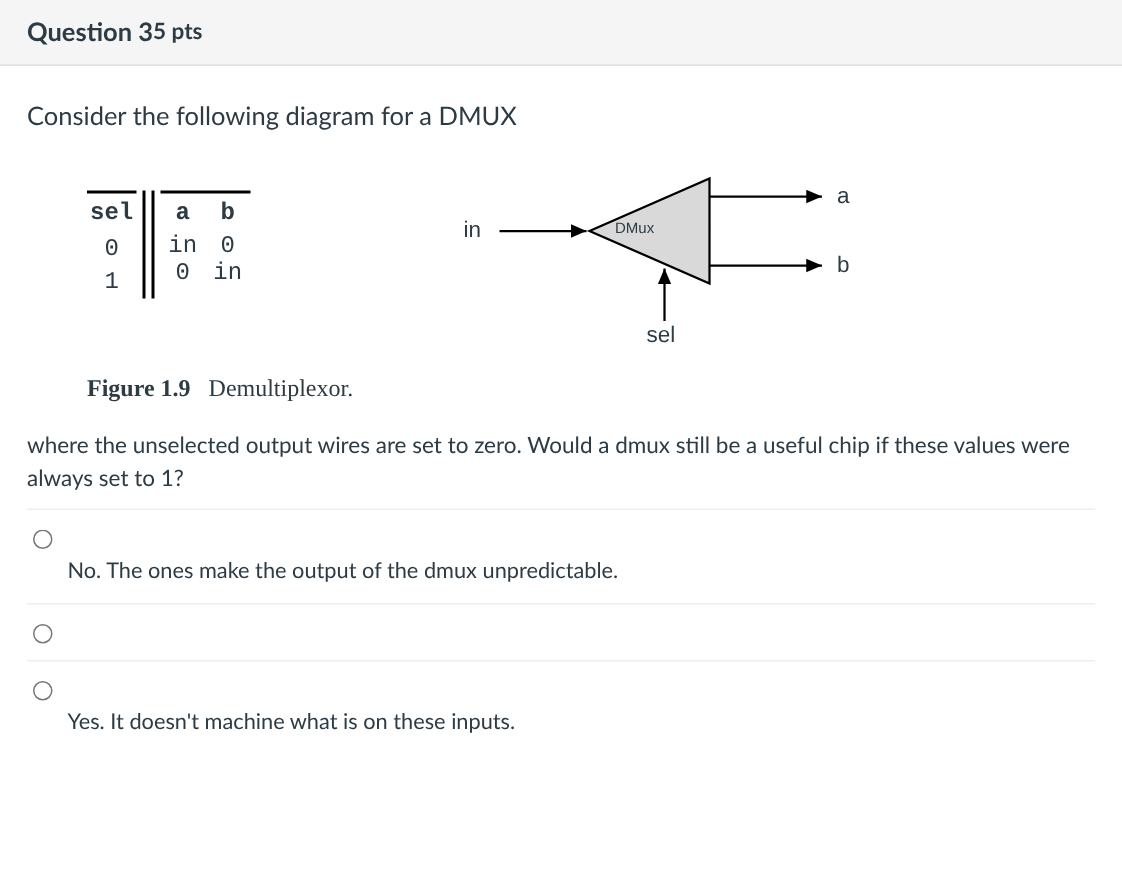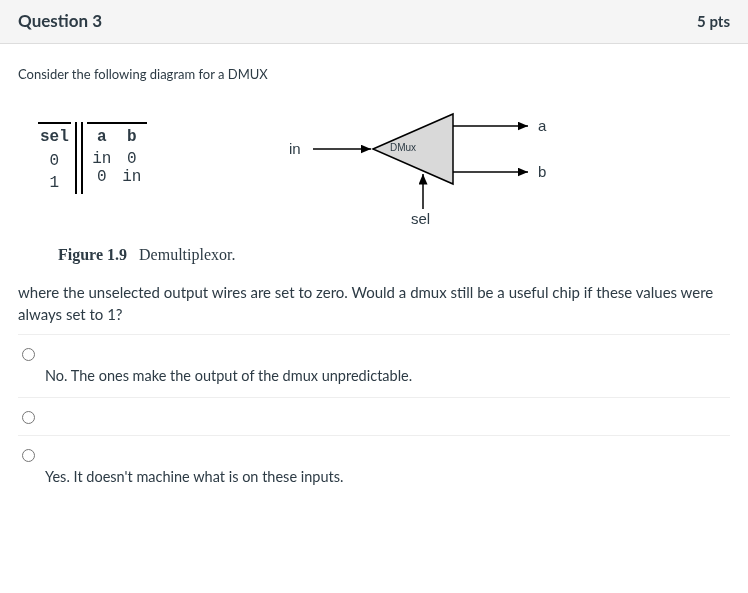--- a/index.html
+++ b/index.html
@@ -4,31 +4,30 @@
   <style>
     * { box-sizing: border-box; margin: 0; padding: 0; }
     body {
       font-family: "Lato", "Helvetica Neue", Arial, sans-serif;
       color: #2d3b45;
       background: #fff;
       width: 748px;
     }
     .q-header {
       display: flex;
-      justify-content: space-between;
       align-items: center;
       padding: 10px 18px 12px;
       background: #f5f5f5;
       border-bottom: 1px solid #ddd;
     }
     .q-header .title { font-weight: 700; font-size: 17px; }
     .q-header .pts { font-weight: 700; font-size: 15px; }
     .q-body { padding: 22px 18px 10px; }
-    .intro { font-size: 13px; margin-bottom: 22px; }
-    .fig-area { position: relative; height: 130px; margin: 0 0 12px 20px; }
+    .intro { font-size: 17px; margin-bottom: 22px; }
+    .fig-area { position: relative; height: 130px; margin: 0 0 12px 40px; }
     
     .tt {
       position: absolute; left: 0; top: 18px;
       font-family: "Courier New", monospace; font-size: 16px;
       display: flex; gap: 4px;
     }
     .tt .col { border-top: 2px solid #000; padding-top: 4px; }
     .tt .col .hdr { padding: 0 8px 4px; text-align: center; font-weight: 700; }
     .tt .col .cell { padding: 2px 8px; text-align: center; }
     .tt .vline { width: 2px; background: #000; align-self: stretch; margin-top: 0; }

